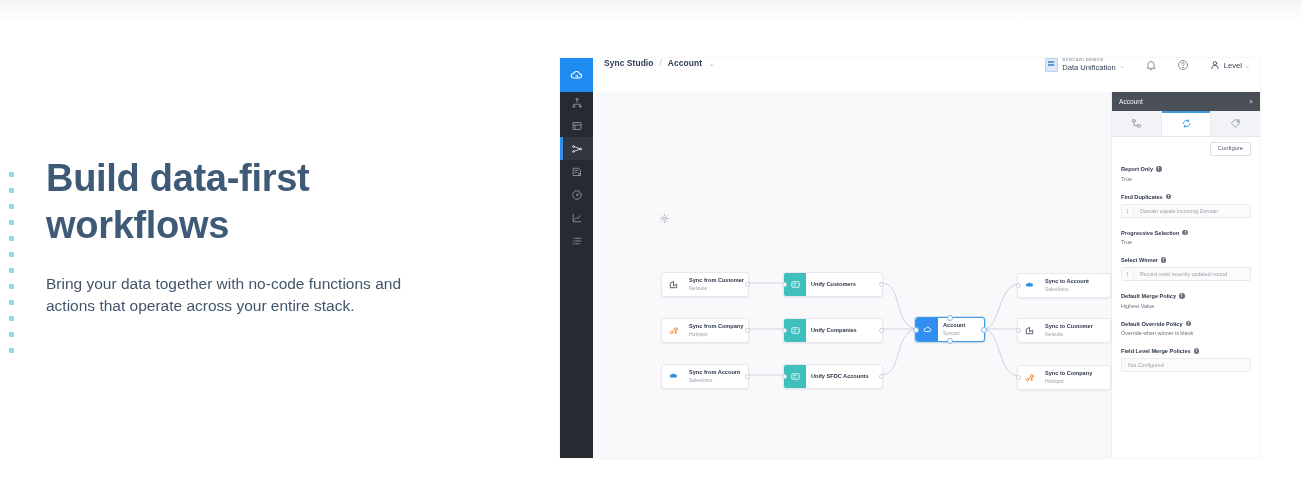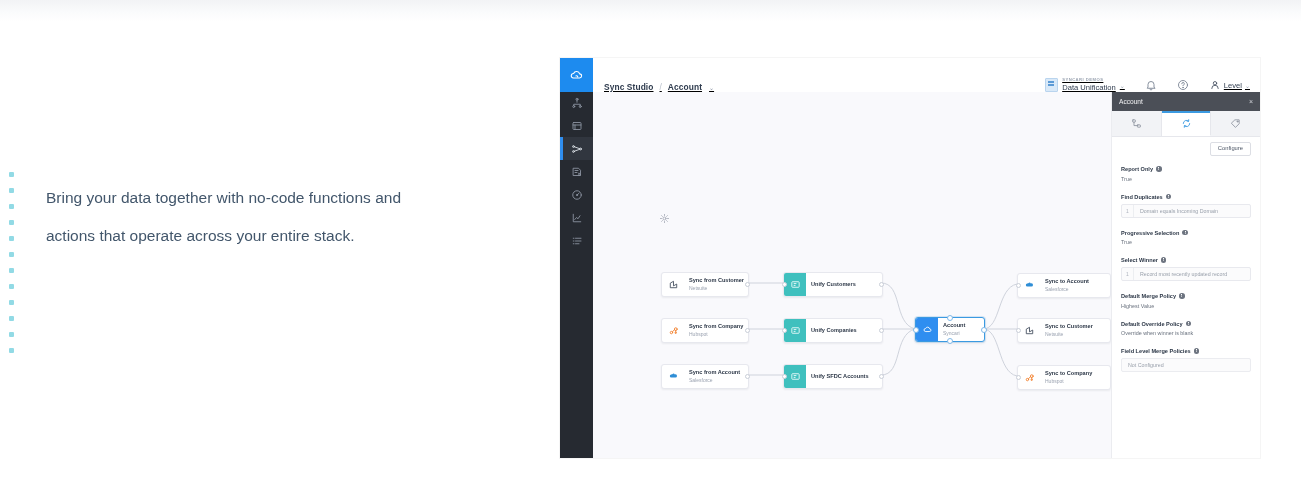--- a/index.html
+++ b/index.html
@@ -21,33 +21,33 @@
   .copy{position:absolute;left:46px;top:155px;width:400px;}
   .eyebrow{
     color:#f0982d;font-size:15.5px;letter-spacing:.6px;
     font-weight:400;margin:0 0 6px 0;
   }
   .headline{
     color:#3f5a77;font-size:38px;line-height:47px;font-weight:700;
     margin:0;letter-spacing:-.3px;
   }
   .subcopy{
-    color:#42566b;font-size:15.5px;line-height:38px;margin:24px 0 0 0;
+    color:#42566b;font-size:15.5px;line-height:22px;margin:24px 0 0 0;
     width:360px;font-weight:400;
   }
 
   
   .app{
     position:absolute;left:560px;top:58px;width:700px;height:400px;
     background:#fafafd;overflow:hidden;
     box-shadow:0 0 0 1px rgba(0,0,0,.04);
   }
   .app-topbar{
     position:absolute;left:0;top:0;width:700px;height:34px;background:#fff;
-    border-bottom:6px solid #15803d;display:flex;align-items:flex-end;text-decoration:underline;
+    border-bottom:6px solid #15803d;display:flex;align-items:flex-start;
   }
   .logo-tile{
     width:33px;height:34px;background:#1d8bef;display:flex;
     align-items:center;justify-content:center;flex:0 0 33px;
   }
   .crumbs{display:flex;align-items:center;margin-left:11px;gap:6px;}
   .crumb{font-size:8.4px;color:#2e3b4e;font-weight:700;letter-spacing:.1px;}
   .crumb-sep{font-size:8.4px;color:#b6bdc9;}
   .crumb-caret{font-size:6px;color:#8b94a3;margin-left:1px;}
   .topbar-right{
@@ -183,20 +183,21 @@
     <div class="dot" style="background: rgb(127, 211, 224);"></div>
     <div class="dot" style="background: rgb(127, 211, 224);"></div>
     <div class="dot" style="background: rgb(127, 211, 224);"></div>
     <div class="dot" style="background: rgb(127, 211, 224);"></div>
     <div class="dot" style="background: rgb(127, 211, 224);"></div>
     <div class="dot" style="background: rgb(127, 211, 224);"></div>
     <div class="dot" style="background: rgb(127, 211, 224);"></div>
   </div>
 
 <div class="copy">
+  <h1 class="headline">Build data-first workflows</h1>
   <p class="subcopy">Bring your data together with no-code functions and actions that operate across your entire stack.</p>
 </div>
 
 <div class="app">
 
   <div class="app-topbar">
     <div class="logo-tile">
       <svg viewBox="0 0 24 24" width="15" height="15" fill="none" stroke="#ffffff" stroke-width="1.7" stroke-linecap="round" stroke-linejoin="round">
         <path d="M7 16a3.6 3.6 0 0 1 .4-7.2A5 5 0 0 1 17 9.4a3.3 3.3 0 0 1-.3 6.6z"></path>
         <path d="M11 12.6c1.6-.6 3.2.5 3 1.9"></path>

